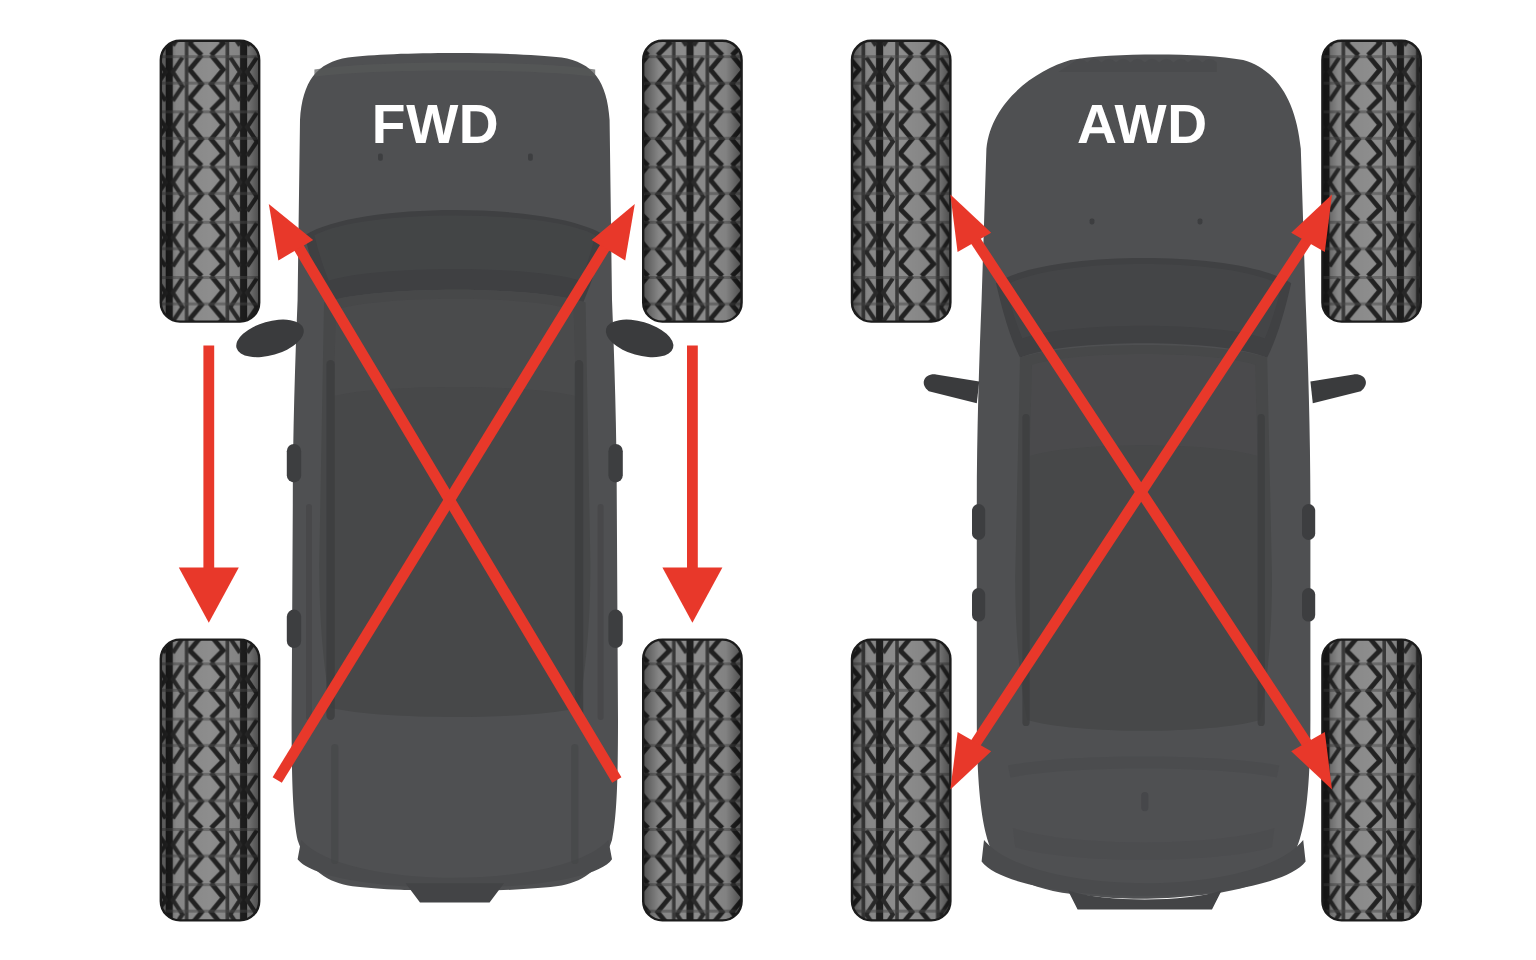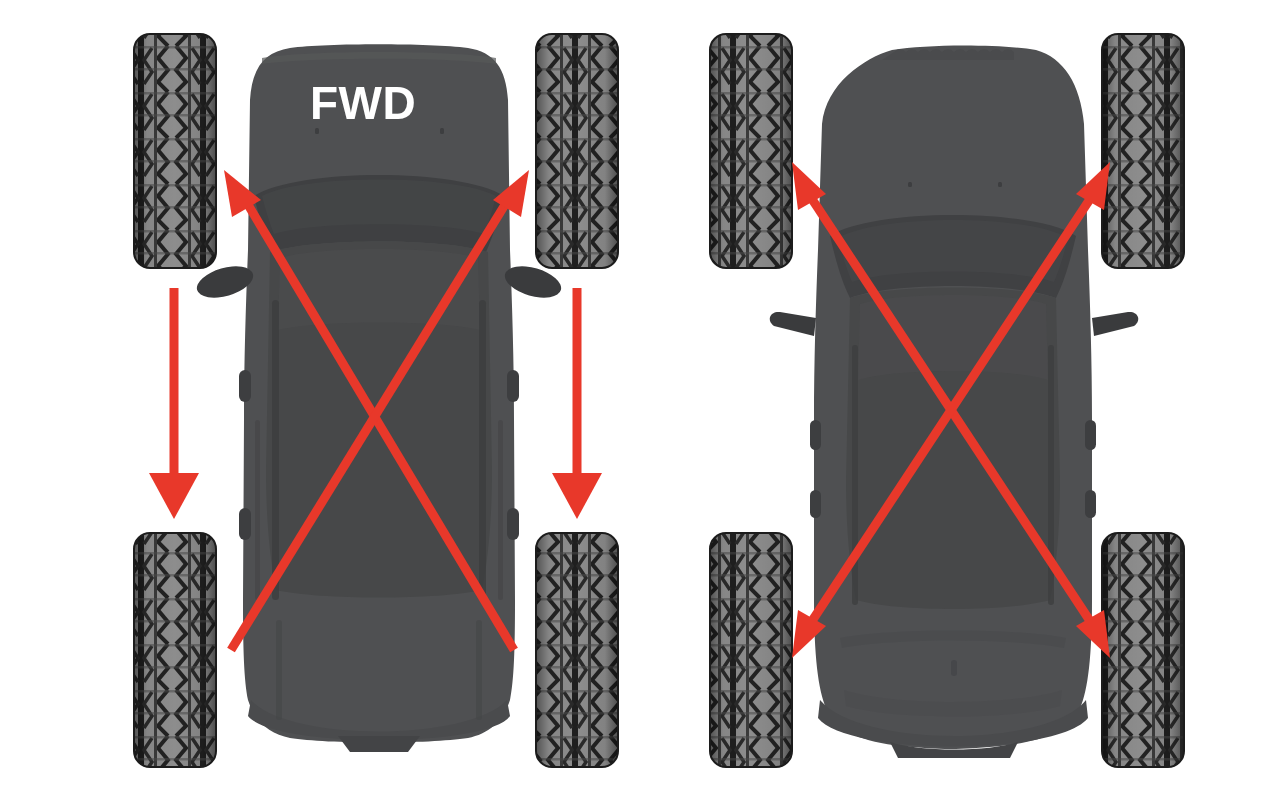--- a/index.html
+++ b/index.html
@@ -309,15 +309,16 @@
         <polygon points="470,658 436,626 464,610" fill="#e8382a"></polygon>
       </g>
 
       <g>
         <line x1="452" y1="196" x2="170" y2="624" stroke="#e8382a" stroke-width="9"></line>
         <polygon points="470,162 436,194 464,210" fill="#e8382a"></polygon>
         <polygon points="152,658 186,626 158,610" fill="#e8382a"></polygon>
       </g>
     </svg>
 
+    <div class="label" id="label-awd">AWD</div>
   </div>
 
 </div>
 
 </body></html>

